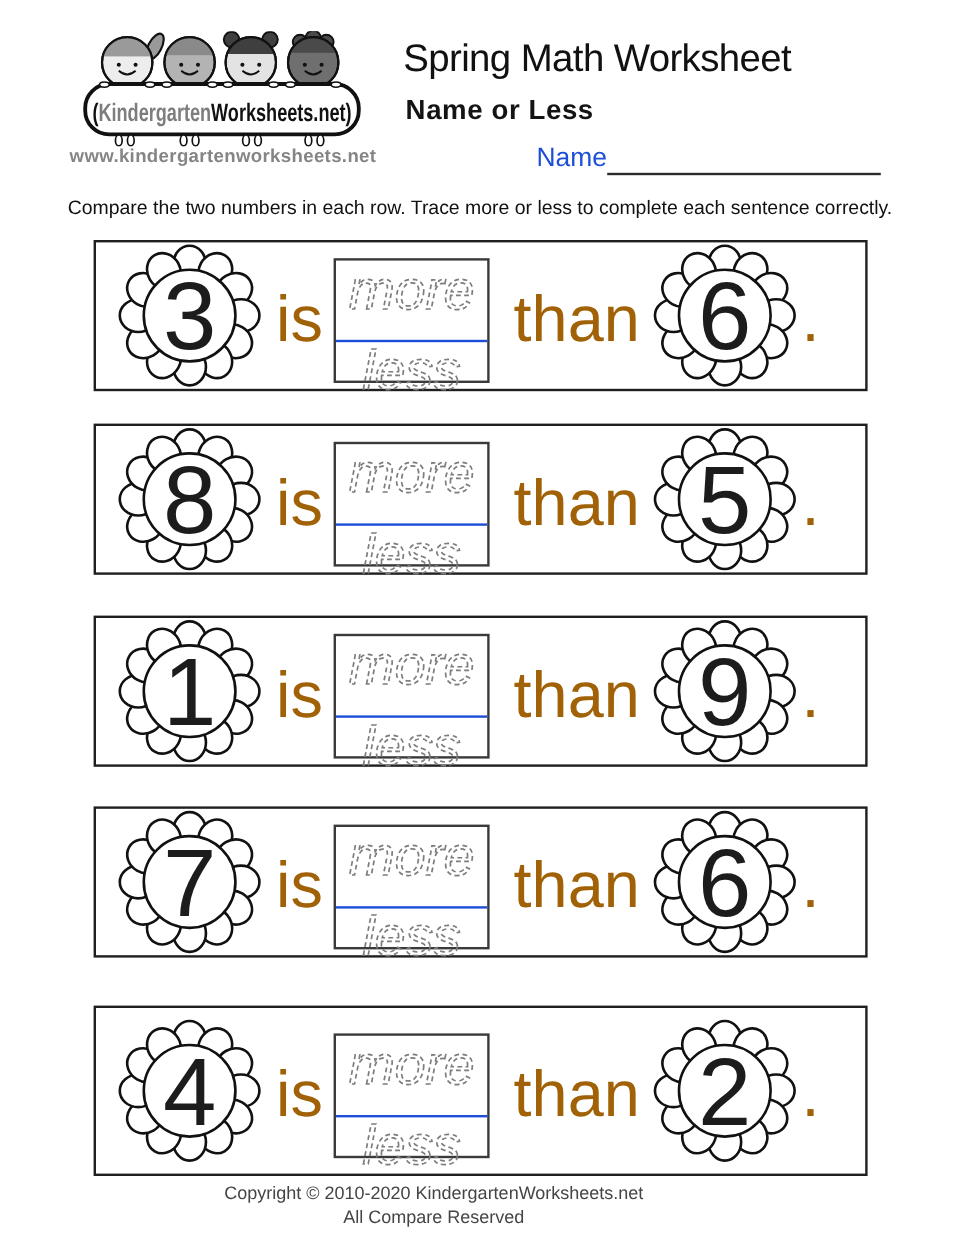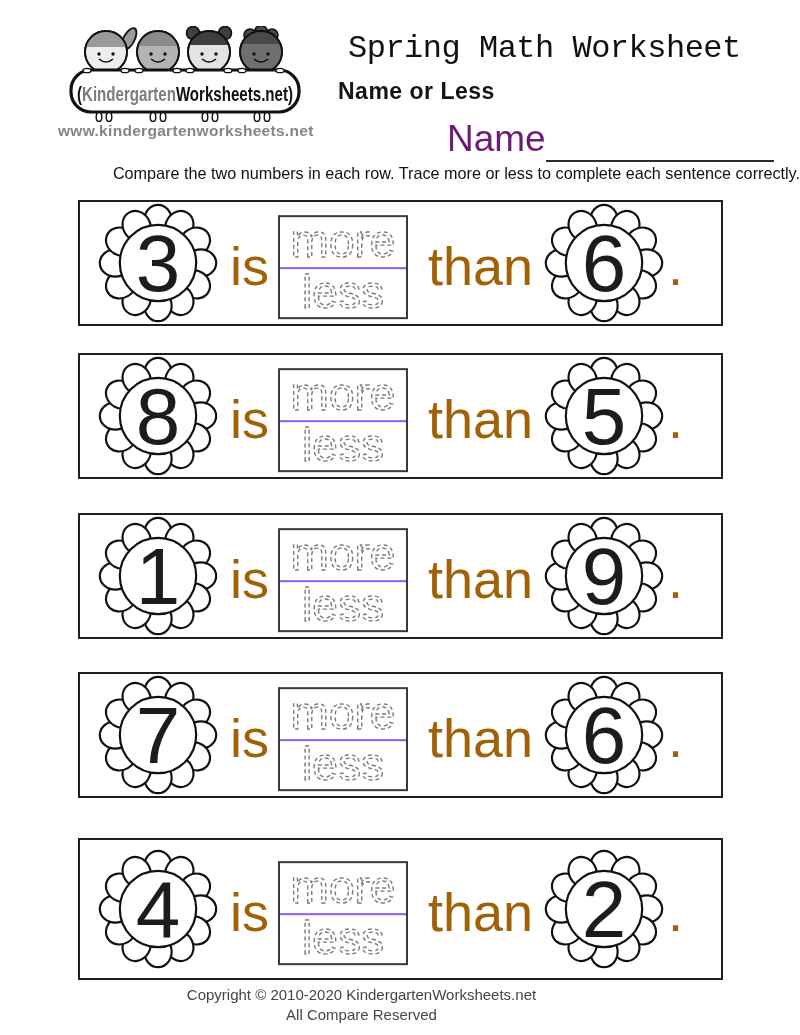--- a/index.html
+++ b/index.html
@@ -8,31 +8,31 @@
     position:relative; width:800px; height:1035px; background:#ffffff;
     font-family:"Liberation Sans", sans-serif; color:#1a1a1a; overflow:hidden;
   }
   
   #logo-svg { position:absolute; left:58px; top:26px; width:252px; height:96px; }
   .logo-url {
     position:absolute; left:58px; top:122px; width:252px; text-align:center;
     font-size:15.5px; letter-spacing:.3px; color:#858585;font-weight:bold;
   }
   .page-title {
-    position:absolute; left:348px; top:30px; font-size:32px; letter-spacing:-.5px;
-    color:#111; font-family:Liberation Mono, monospace;
+    position:absolute; left:336px; top:30px; font-size:32px; letter-spacing:-.5px;
+    color:#111; font-family:Liberation Sans, sans-serif;
   }
   .page-subtitle {
     position:absolute; left:338px; top:78px; font-size:23px; font-weight:bold;
     letter-spacing:.5px; color:#141414;
   }
-  .name-row { position:absolute; left:447px; top:118px; font-size:37px; color:#701a75; white-space:nowrap; }
+  .name-row { position:absolute; left:447px; top:118px; font-size:22px; color:#1d4ed8; white-space:nowrap; }
   .name-underline { display:inline-block; width:228px; border-bottom:2.5px solid #2b2b2b; }
   .instructions {
-    position:absolute; left:0; top:164px; width:800px; text-align:right;
+    position:absolute; left:0; top:164px; width:800px; text-align:center;
     font-size:16.2px; color:#111;
   }
   
   .row {
     position:absolute; left:78px; width:645px;
     border:2.5px solid #1f1f1f; background:#fff;
   }
   .flower { position:absolute; top:50%; transform:translateY(-50%); width:120px; height:120px; }
   .flower.left  { left:18px; }
   .flower.right { left:464px; }
@@ -40,22 +40,22 @@
     position:absolute; top:50%; transform:translateY(-44%);
     font-size:54px; color:#a16207; line-height:1; white-space:nowrap;
   }
   .word.is     { left:150px; }
   .word.than   { left:348px;text-align:center; }
   .word.period { left:588px; }
   .tracebox {
     position:absolute; left:198px; top:50%; transform:translateY(-46%);
     width:130px; height:104px; border:2px solid #3a3a3a; background:#fff;
   }
-  .trace-cell { width:100%; height:50px; display:flex; align-items:center; justify-content:center; }
-  .trace-cell.bottom { border-top:2px solid #8b5cf6; }
+  .trace-cell { width:100%; height:50px; display:flex; align-items:center; justify-content:center;font-style:italic; }
+  .trace-cell.bottom { border-top:2px solid #1d4ed8;margin-top:16px; }
   .fnum { font-family:"Liberation Sans", sans-serif; }
   
   .footer-line1, .footer-line2 {
     position:absolute; left:0; width:723px; text-align:center; color:#454545; font-size:15px;
   }
   .footer-line1 { top:986px; }
   .footer-line2 { top:1006px; }
 </style>
 </head>
 <body>

